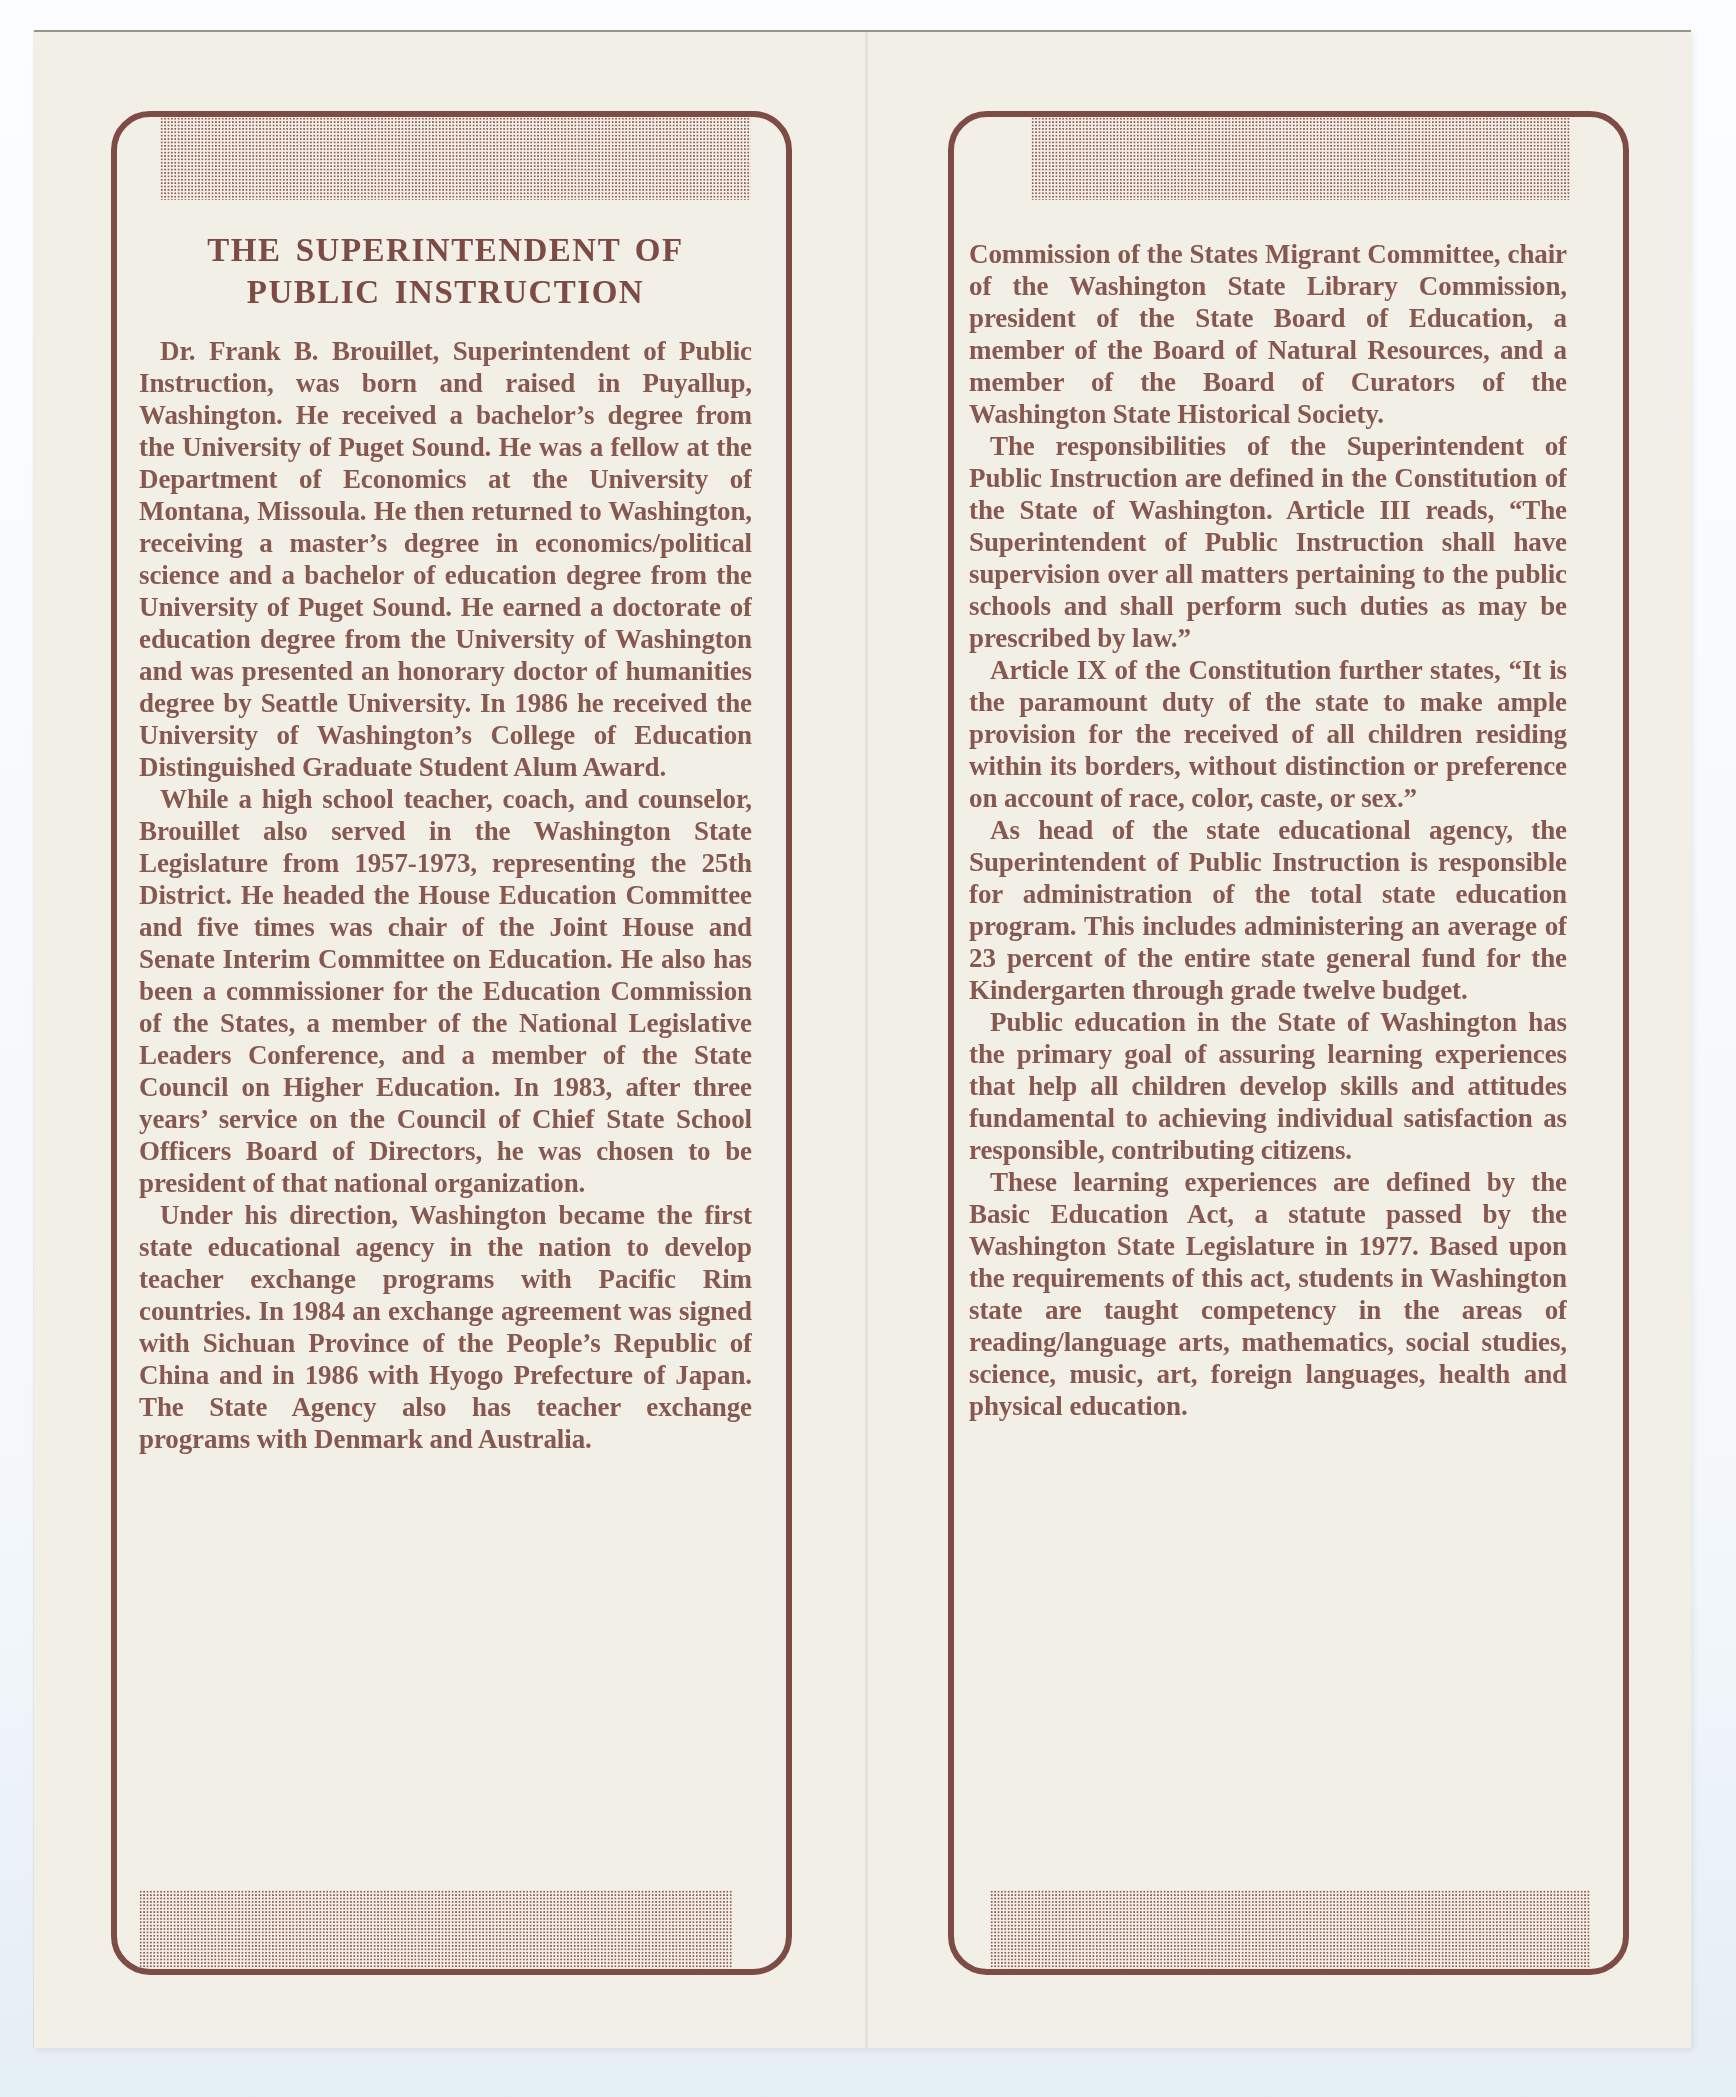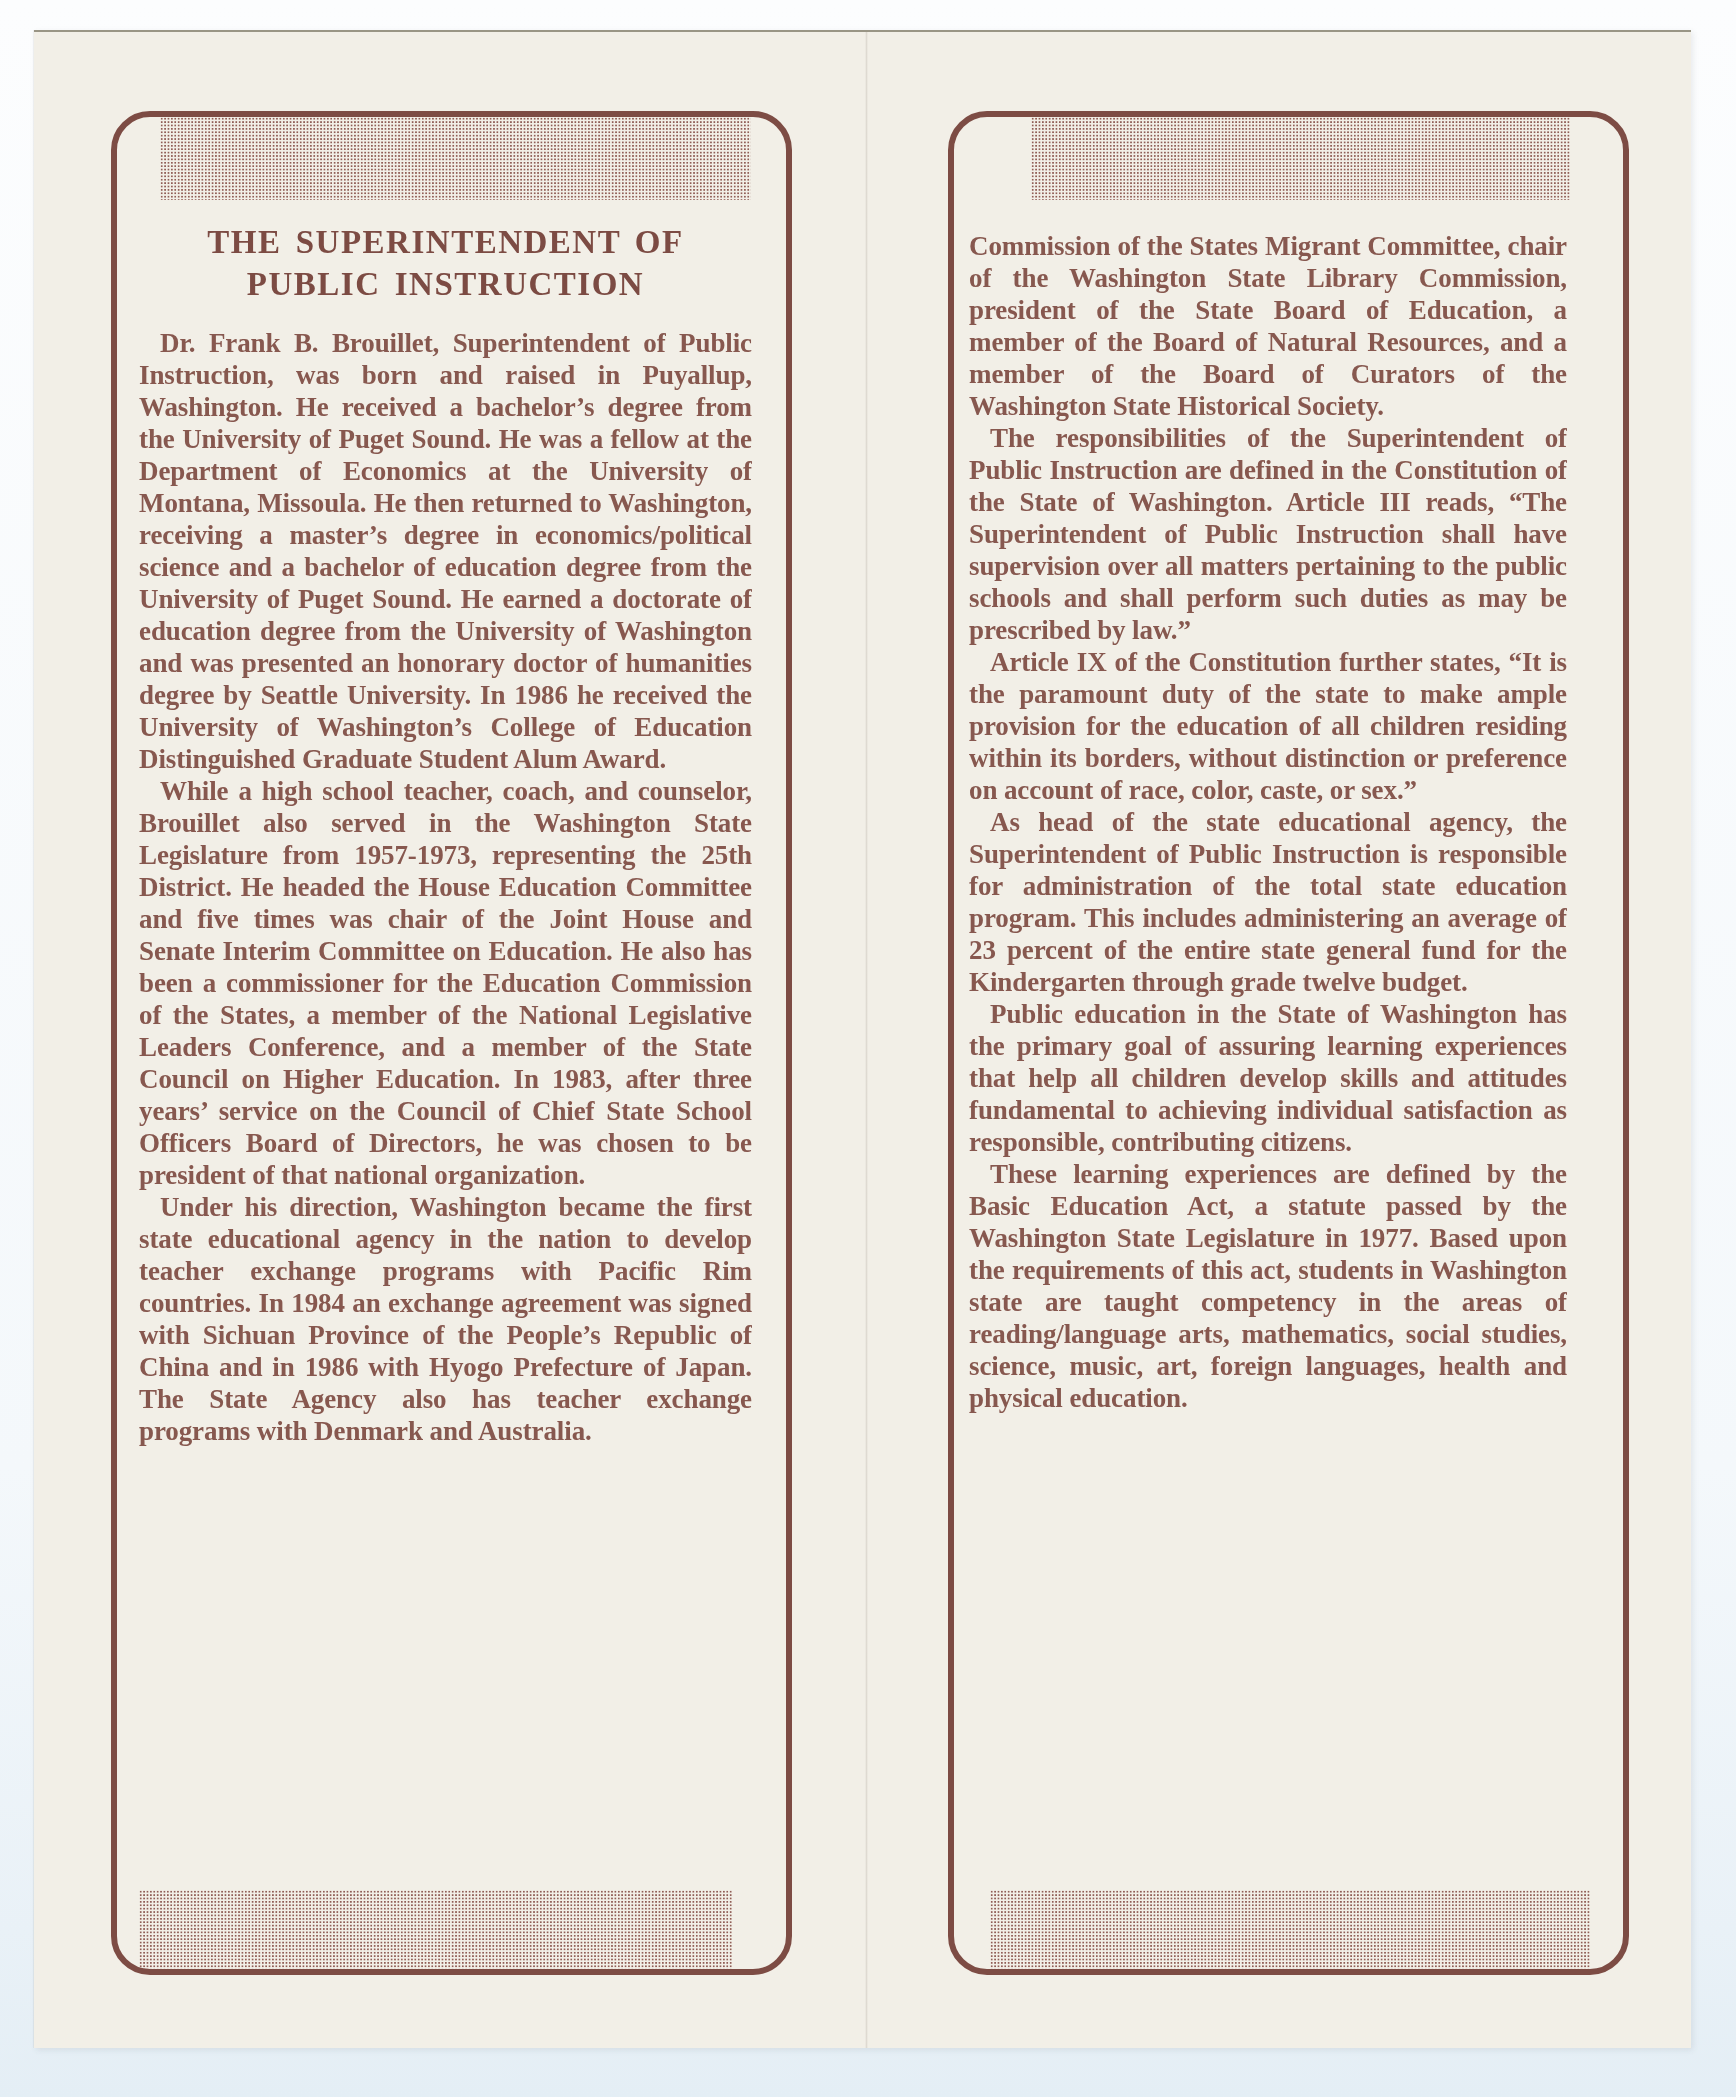--- a/index.html
+++ b/index.html
@@ -29,20 +29,21 @@
     background-image:radial-gradient(circle, rgba(139,86,78,.95) 0.9px, rgba(0,0,0,0) 1px);
     background-size:3.4px 3.4px;
   }
   .hatch-top-left{top:0;left:43px;width:591px;height:83px;}
   .hatch-bottom-left{bottom:0;left:21.5px;width:594px;height:79px;}
   .hatch-top-right{top:0;left:77px;width:540px;height:83px;}
   .hatch-bottom-right{bottom:0;left:36px;width:600px;height:79px;}
   .flow{
     position:absolute;overflow:hidden;
     color:#87584f;
+    margin-top:8px;
   }
   .flow-left{top:104px;left:22px;right:34px;bottom:88px;}
   .flow-right{top:113px;left:15px;right:56px;bottom:88px;}
   .doc-title,.doc-heading{
     text-align:center;font-weight:bold;color:#7c4b43;
     font-size:33px;line-height:42px;letter-spacing:1.5px;
     margin:0;word-spacing:4.5px;
   }
   .doc-title{margin-bottom:22px;}
   .doc-heading{margin-top:39px;margin-bottom:27px;}
@@ -74,21 +75,21 @@
     </div>
   </section>
 
   <section class="panel panel-right">
     <div class="hatch hatch-top-right"></div>
     <div class="hatch hatch-bottom-right"></div>
     <div class="flow flow-right body-text">
       <p class="no-indent">Commission of the States Migrant Committee, chair of the Washington State Library Commission, president of the State Board of Education, a member of the Board of Natural Resources, and a member of the Board of Curators of the Washington State Historical Society.</p>
 
       <p>The responsibilities of the Superintendent of Public Instruction are defined in the Constitution of the State of Washington. Article III reads, “The Superintendent of Public Instruction shall have supervision over all matters pertaining to the public schools and shall perform such duties as may be prescribed by law.”</p>
-      <p>Article IX of the Constitution further states, “It is the paramount duty of the state to make ample provision for the education of all children residing within its borders, without distinction or preference on account of race, color, caste, or sex.”</p>
+      <p>Article IX of the Constitution further states, “It is the paramount duty of the state to make ample provision for the received of all children residing within its borders, without distinction or preference on account of race, color, caste, or sex.”</p>
       <p>As head of the state educational agency, the Superintendent of Public Instruction is responsible for administration of the total state education program. This includes administering an average of 23 percent of the entire state general fund for the Kindergarten through grade twelve budget.</p>
 
       <p>Public education in the State of Washington has the primary goal of assuring learning experiences that help all children develop skills and attitudes fundamental to achieving individual satisfaction as responsible, contributing citizens.</p>
       <p>These learning experiences are defined by the Basic Education Act, a statute passed by the Washington State Legislature in 1977. Based upon the requirements of this act, students in Washington state are taught competency in the areas of reading/language arts, mathematics, social studies, science, music, art, foreign languages, health and physical education.</p>
     </div>
   </section>
 </div>
 
 
 </body></html>

